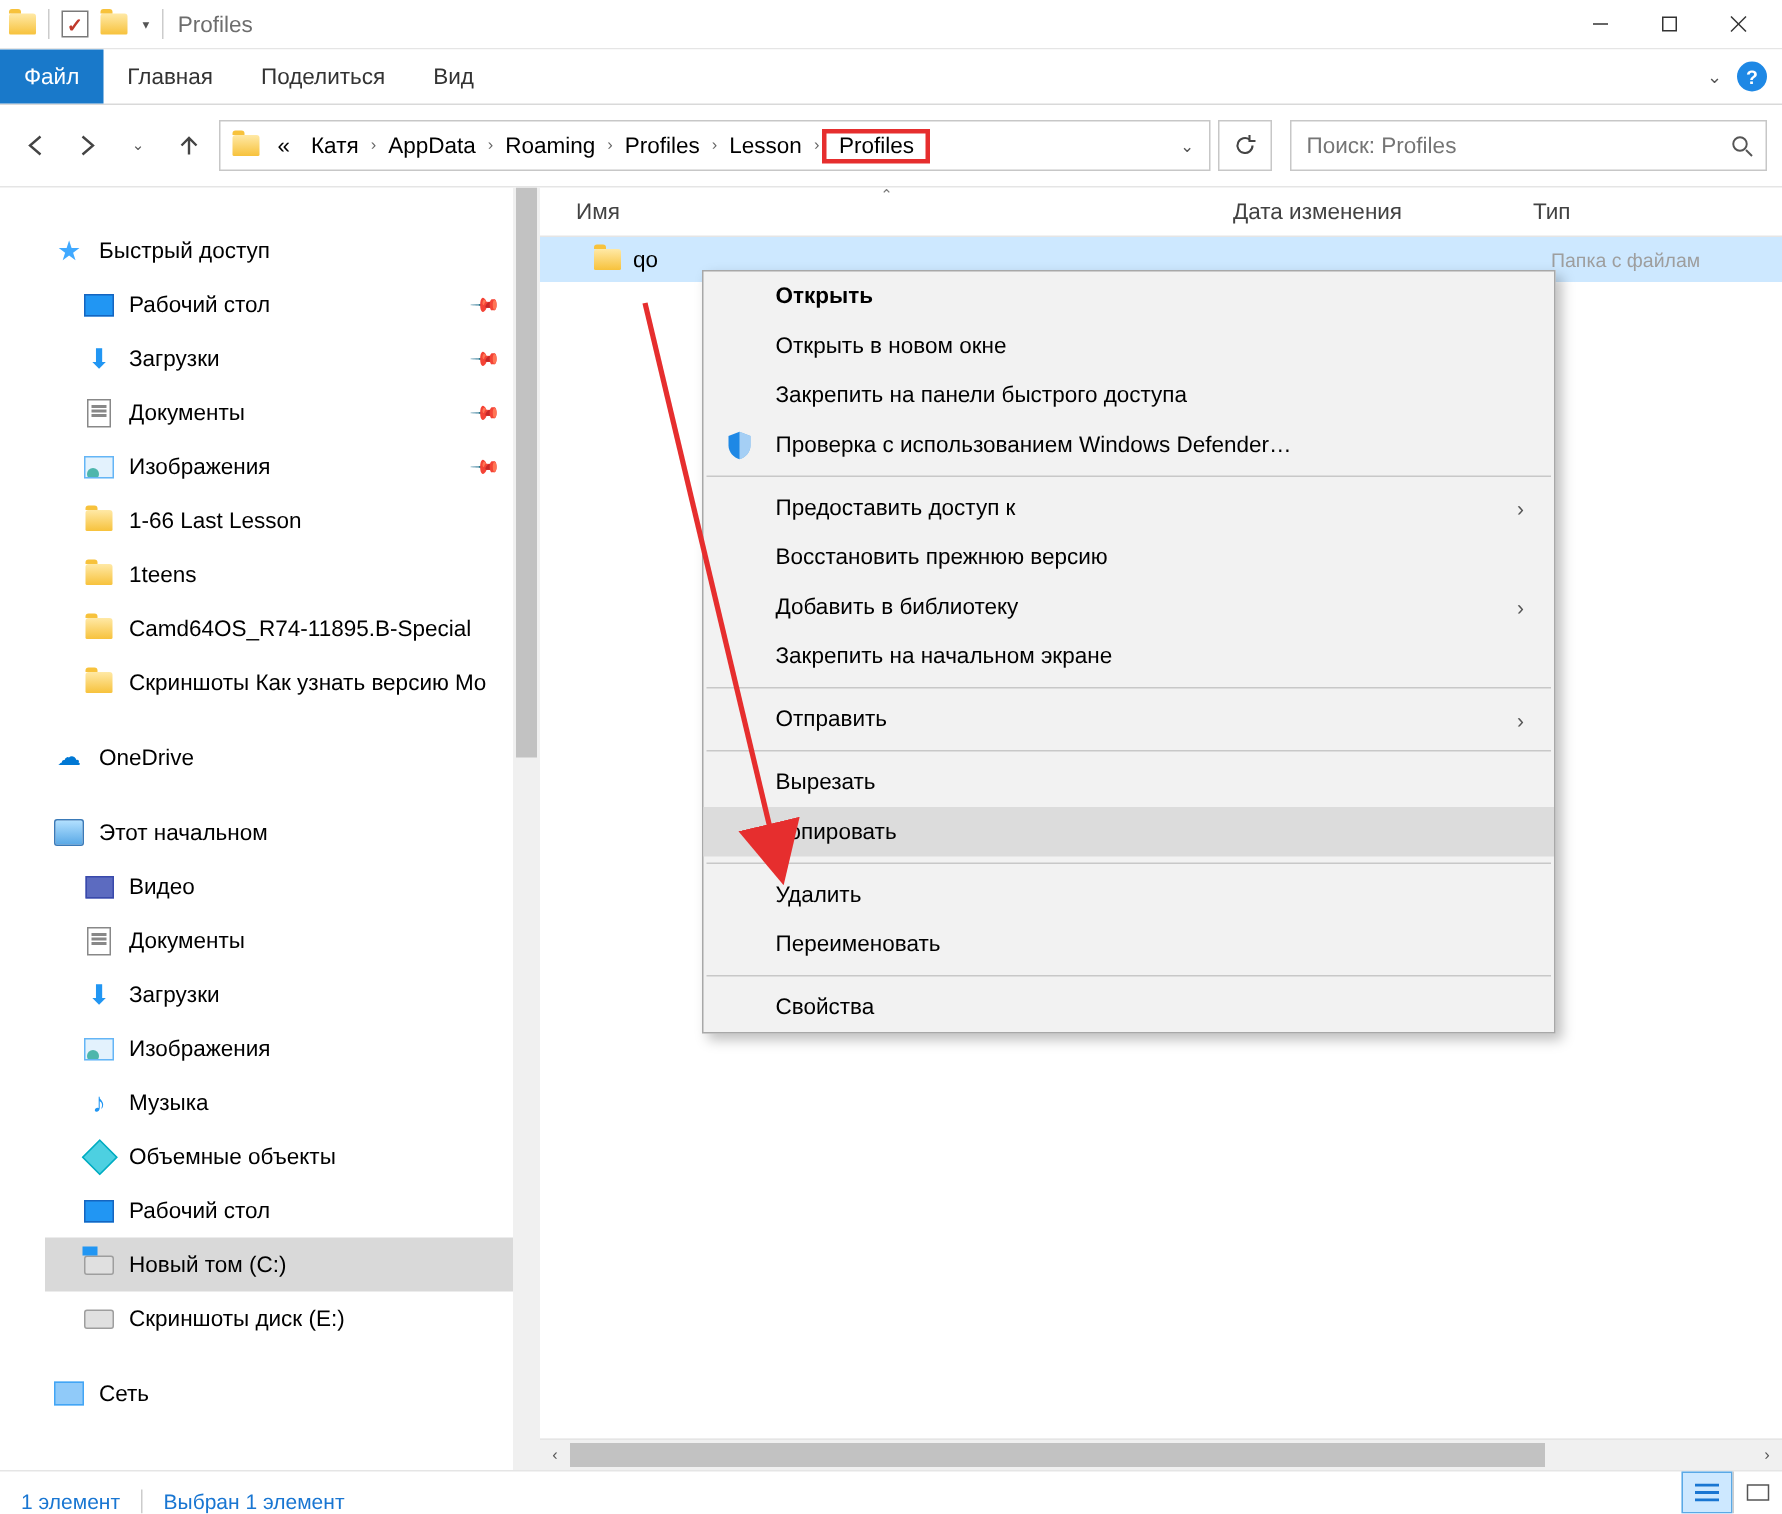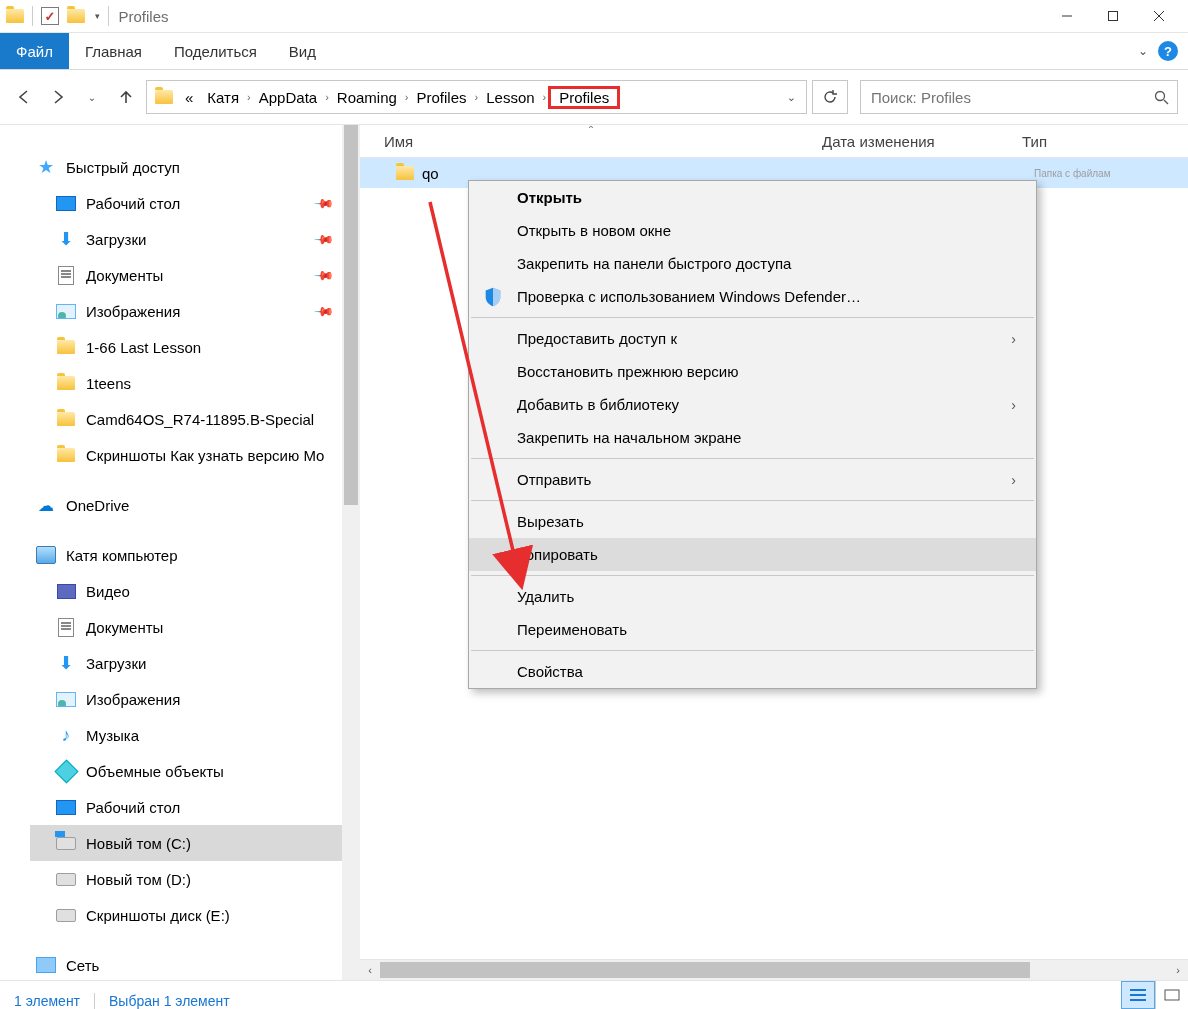--- a/index.html
+++ b/index.html
@@ -58,21 +58,21 @@
 .net-ico{width:18px;height:14px;background:#90caf9;border:1px solid #42a5f5}
 .main{flex:1;display:flex;flex-direction:column;position:relative;min-width:0}
 .cols{display:flex;height:32px;align-items:center;border-bottom:1px solid #e5e5e5;color:#424242;font-size:15px}
 .col-name{width:438px;padding-left:24px;position:relative}
 .col-name .dn{position:absolute;left:50%;top:-9px;transform:translateX(-50%);color:#777;font-size:10px}
 .col-date{width:200px}
 .col-type{flex:1}
 .row{display:flex;align-items:center;height:30px;background:#cde8ff}
 .row .cell-name{width:438px;padding-left:36px;display:flex;align-items:center;gap:8px}
 .row .cell-date{width:200px;color:#9e9e9e;font-size:14px}
-.row .cell-type{flex:1;color:#9e9e9e;font-size:10px;white-space:nowrap;overflow:hidden}
+.row .cell-type{flex:1;color:#9e9e9e;font-size:13px;white-space:nowrap;overflow:hidden}
 .ctx{position:absolute;left:468px;top:180px;width:567px;background:#f2f2f2;border:1px solid #a8a8a8;box-shadow:4px 4px 8px rgba(0,0,0,.25)}
 .ctx-row{display:flex;align-items:center;height:33px;padding:0 20px 0 48px;font-size:15px;position:relative;cursor:default}
 .ctx-row.bold{font-weight:600}
 .ctx-row.hov{background:#dcdcdc}
 .ctx-row .sub-ar{margin-left:auto;color:#555;font-size:14px}
 .ctx-row .cico{position:absolute;left:12px;width:24px;height:24px;display:flex;align-items:center;justify-content:center}
 .shield{width:22px;height:22px}
 .ctx-sep{height:1px;background:#c8c8c8;margin:4px 2px}
 .hscroll{height:20px;background:#f0f0f0;border-top:1px solid #e5e5e5;display:flex;align-items:center;margin-top:auto}
 .hscroll .arr{width:20px;text-align:center;color:#555;font-size:11px}
@@ -248,21 +248,21 @@
         <div class="tree-gap"></div>
         <div class="tree-item">
           <span class="ico od-ico">☁</span>
           <span>OneDrive</span>
         </div>
         <div class="tree-gap"></div>
         <div class="tree-item">
           <span class="ico">
               <span class="pc-ico"></span>
             </span>
-          <span>Катя компьютер</span>
+          <span>Этот начальном</span>
         </div>
         <div id="pc-items">
             <div class="tree-item sub">
               <span class="ico">
                 <span class="vid-ico"></span>
               </span>
               <span>Видео</span>
             </div>
             <div class="tree-item sub">
               <span class="ico">
@@ -298,26 +298,20 @@
               <span class="ico">
                 <span class="desk-ico"></span>
               </span>
               <span>Рабочий стол</span>
             </div>
             <div class="tree-item sub sel">
               <span class="ico">
                 <span class="drv-ico c"></span>
               </span>
               <span>Новый том (C:)</span>
-            </div>
-            <div class="tree-item sub">
-              <span class="ico">
-                <span class="drv-ico"></span>
-              </span>
-              <span>Новый том (D:)</span>
             </div>
             <div class="tree-item sub">
               <span class="ico">
                 <span class="drv-ico"></span>
               </span>
               <span>Скриншоты диск (E:)</span>
             </div>
           </div>
         <div class="tree-gap"></div>
         <div class="tree-item">

